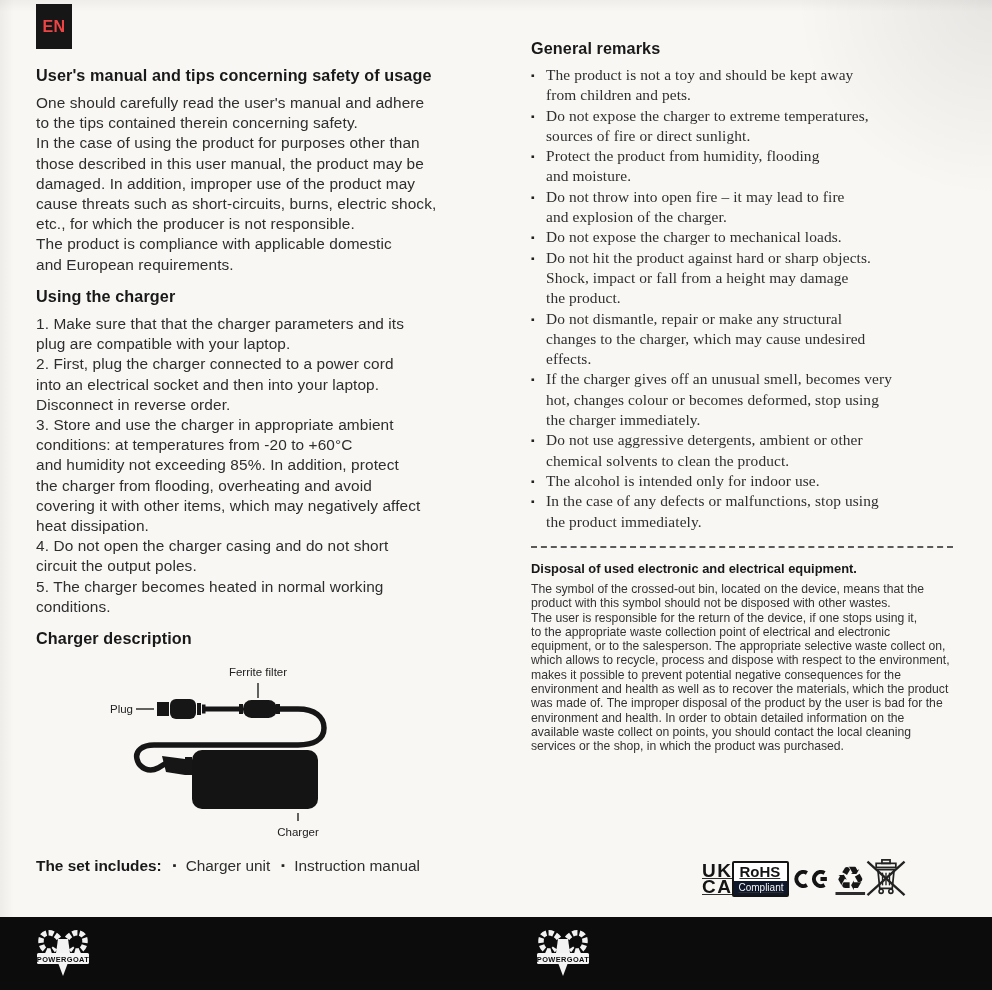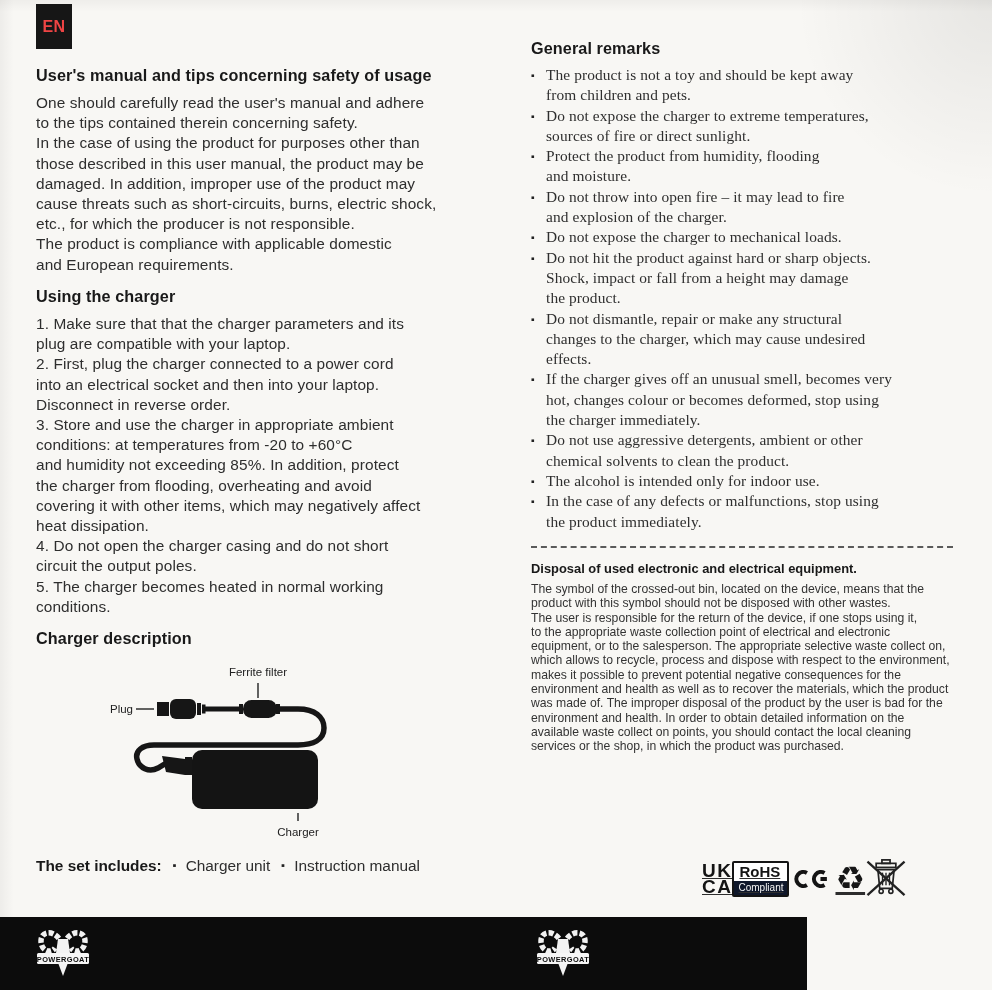--- a/index.html
+++ b/index.html
@@ -66,21 +66,21 @@
   }
 
   
   .certs { left:702px; top:855px; display:flex; align-items:center; height:48px;text-decoration:underline; }
   .ukca { font-weight:bold; font-size:19px; line-height:16px; letter-spacing:1.5px; color:#141414; }
   .rohs { border:2.5px solid #141414; border-radius:2px; overflow:hidden; text-align:left; background:#fff; }
   .rohs .rohs-top { font-weight:bold; font-size:15px; color:#141414; padding:0 5px; line-height:18px; }
   .rohs .rohs-bot { background:#0f172a; color:#f5f5f5; font-size:10px; padding:1px 4px 2px; line-height:11px; }
 
   
-  .footer-bar { left:0; top:917px; width:807px; height:73px; background:#0c0c0c; }
+  .footer-bar { left:0; top:917px; width:992px; height:73px; background:#0c0c0c; }
   .goat-logo { position:absolute; top:6px; }
   .goat-1 { left:33px; } .goat-2 { left:533px; }
 </style>
 </head>
 <body>
 
 <div class="abs en-badge">
   <span>EN</span>
 </div>
 

